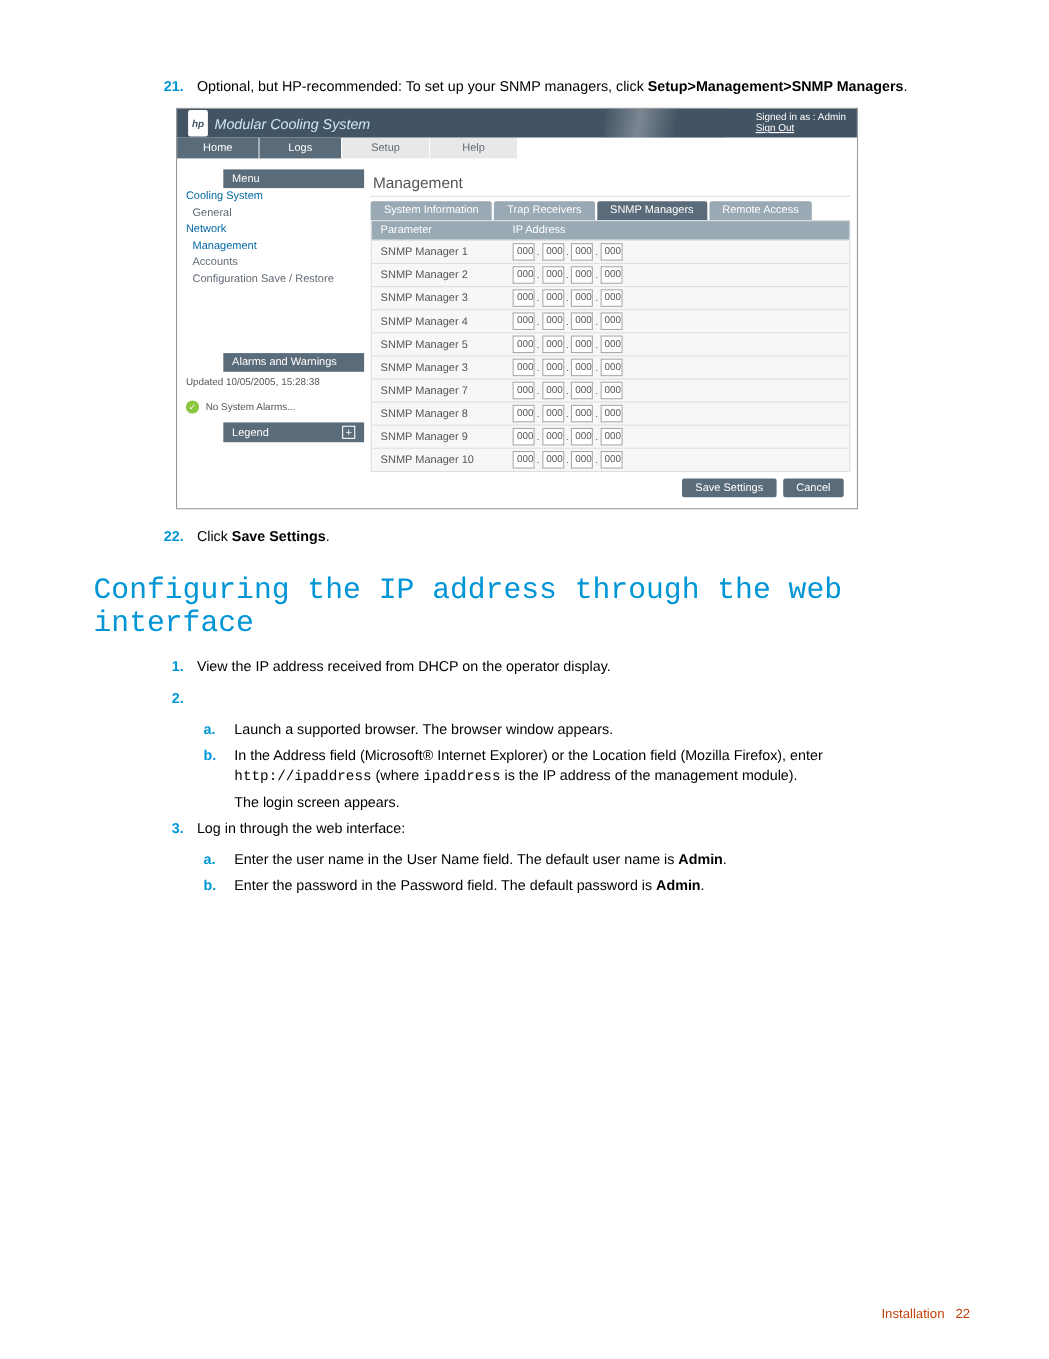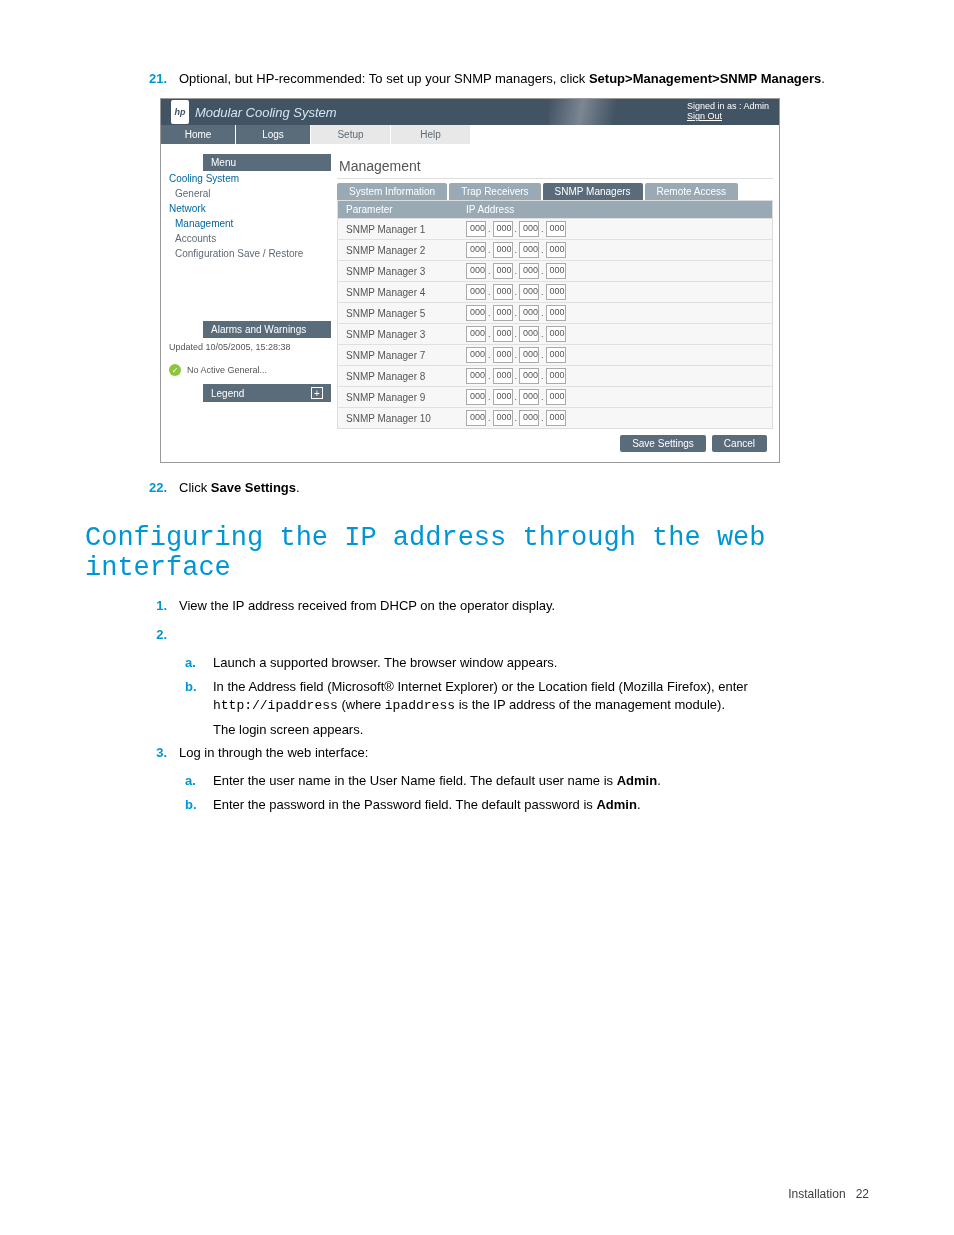--- a/index.html
+++ b/index.html
@@ -149,21 +149,21 @@
     font-family: Liberation Mono, monospace;
     font-weight:300;
     font-size:27px;
     color:#0096d6;
     margin: 26px 0 14px 0;
   }
   .sub-note {
     margin: 4px 0 4px 128px; line-height:1.4;
   }
   .footer {
-    position:absolute; bottom:34px; right:85px; font-size:12px; color:#404040;
+    position:absolute; bottom:34px; right:72px; font-size:12px; color:#c2410c;
   }
 </style>
 </head>
 <body>
 
 <div class="page">
 
   <div class="ol-item">
     <div class="ol-num">21.</div>
     <div>
@@ -204,21 +204,21 @@
           <div class="ss-menu-link indent" style="color:#0066a1">Management</div>
           <div class="ss-menu-link indent">Accounts</div>
           <div class="ss-menu-link indent">Configuration Save / Restore</div>
         </div>
         <div style="height:60px"></div>
         <div class="ss-panel-hdr">Alarms and Warnings</div>
         <div class="ss-alarm-body">Updated 10/05/2005, 15:28:38</div>
         <div style="height:6px"></div>
         <div class="ss-alarm-row">
           <div class="ss-check-icon">✓</div>
-          <span>No Active General...</span>
+          <span>No System Alarms...</span>
         </div>
         <div style="height:6px"></div>
         <div class="ss-panel-hdr">
           <span>Legend</span>
           <span class="ss-plus-box">+</span>
         </div>
       </div>
       <div class="ss-main">
         <div class="ss-main-title">Management</div>
         <div class="ss-tabs">

